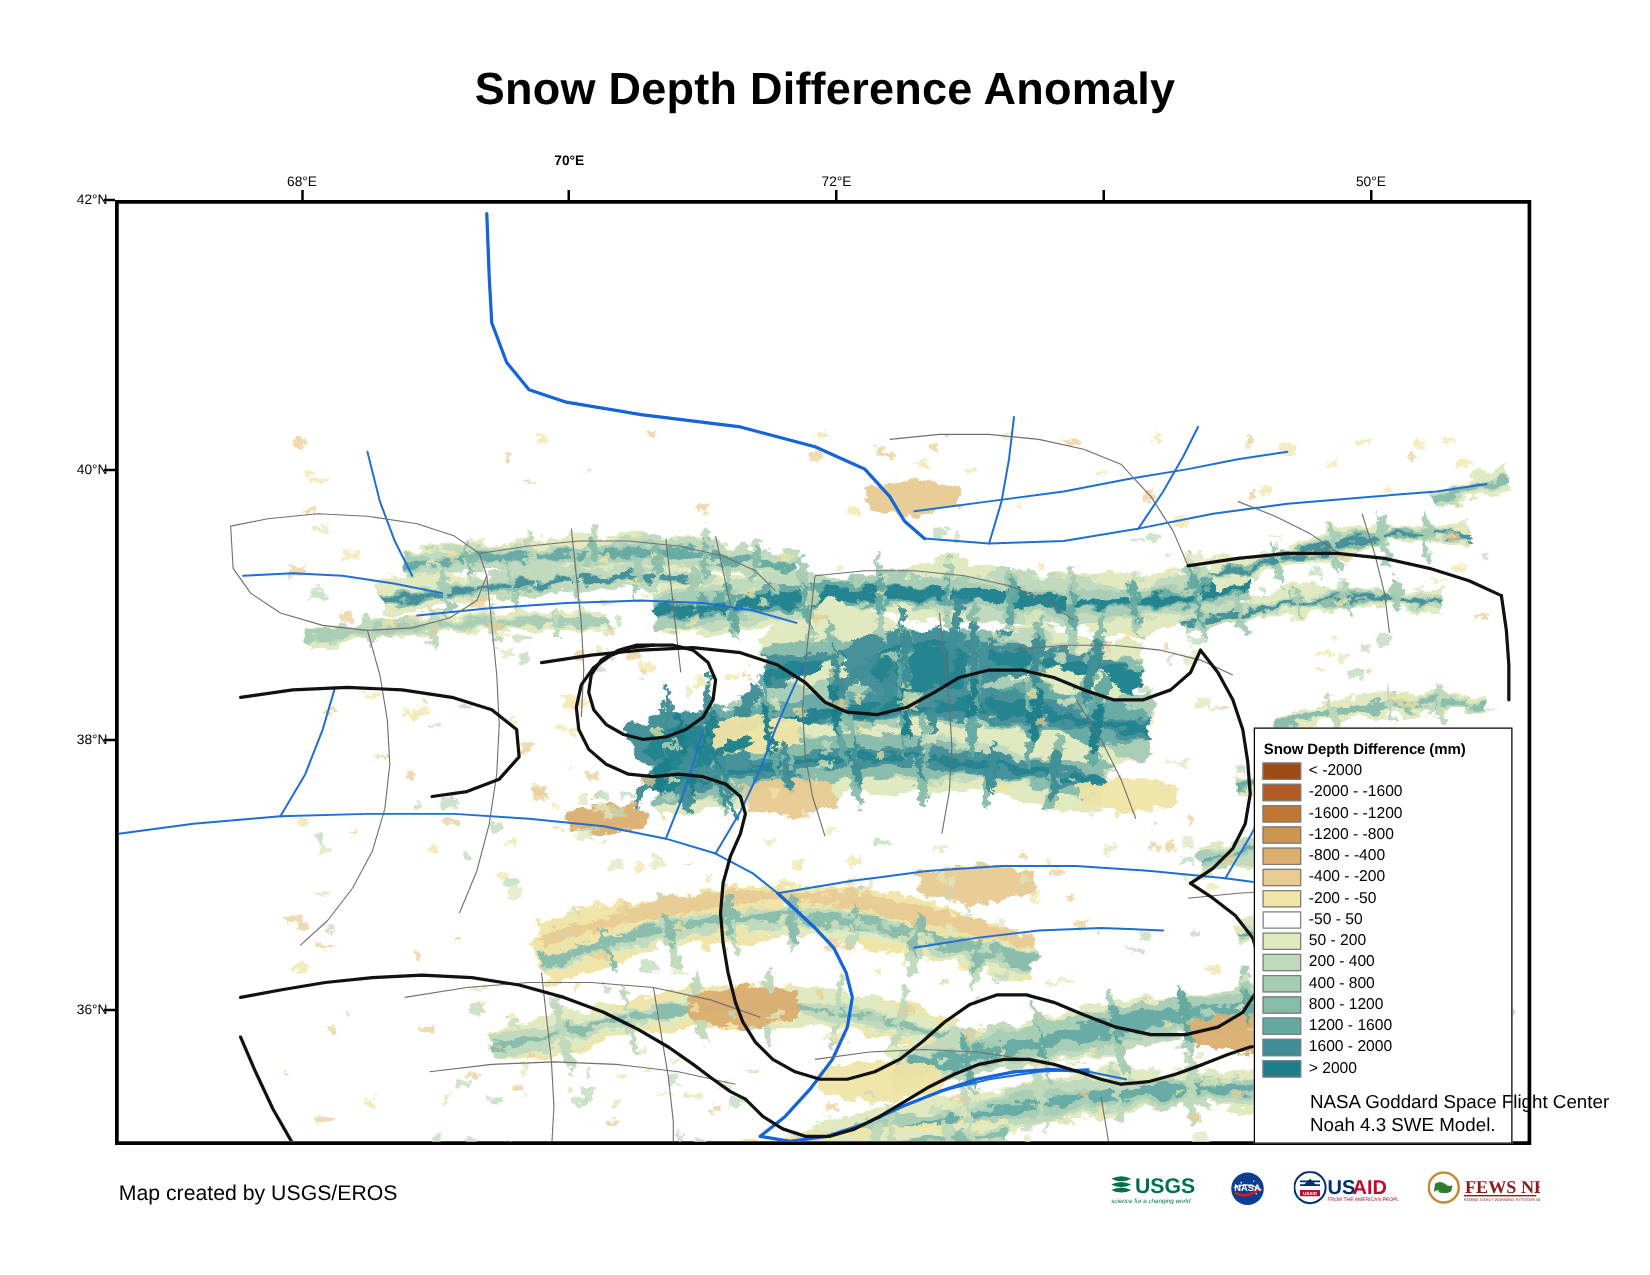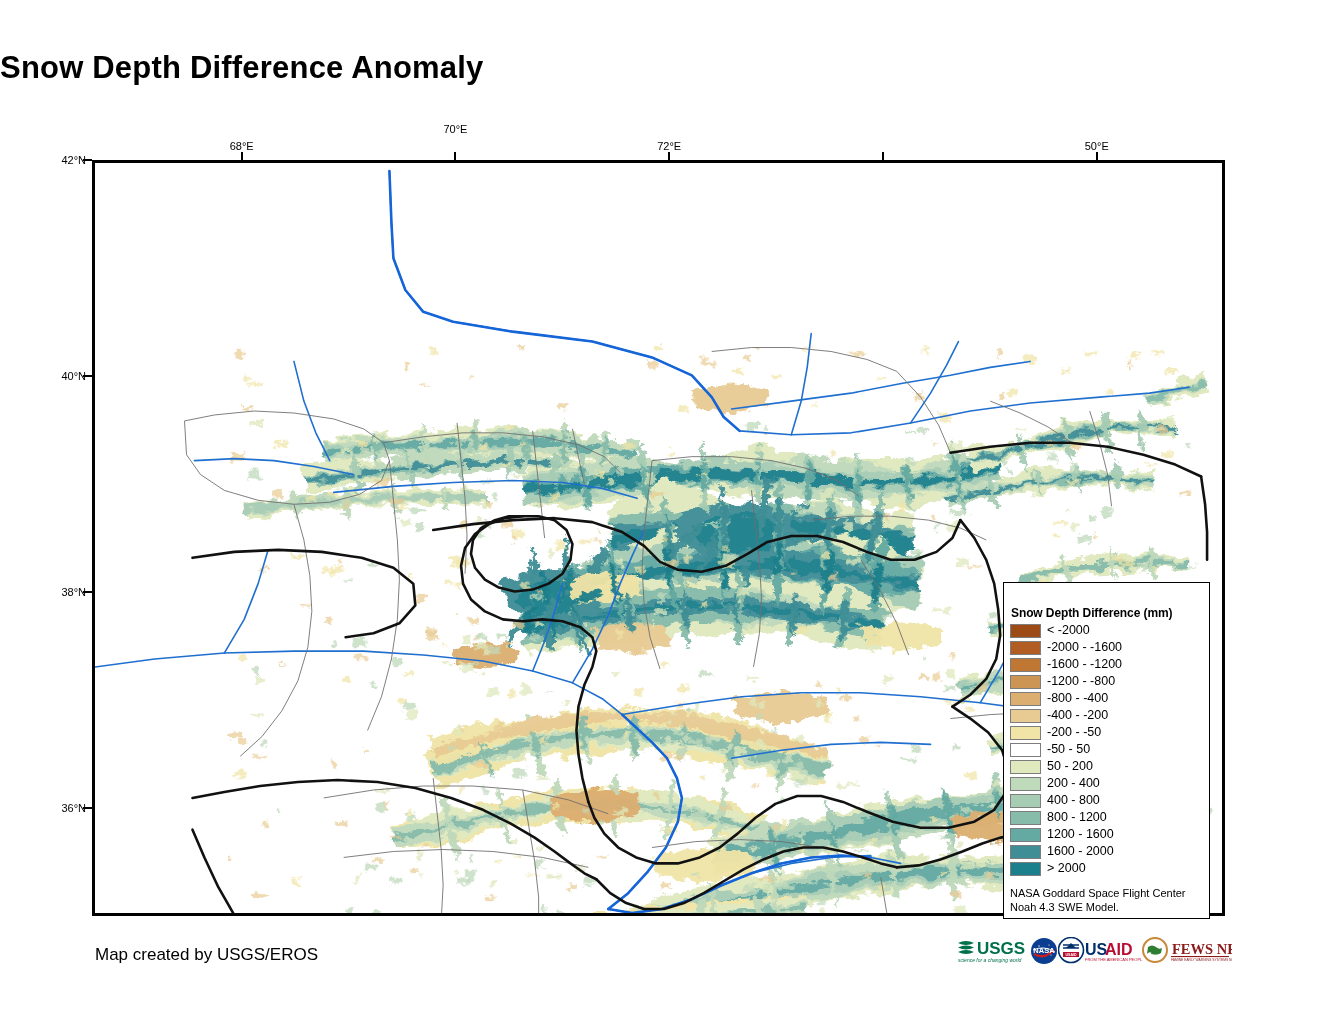--- a/index.html
+++ b/index.html
@@ -10,22 +10,22 @@
     font-family:"Liberation Sans", sans-serif;
     color:#000;
     overflow:hidden;
     position:relative;
   }
   #page{position:relative;width:1320px;height:1020px;}
 
   
   .title{
     position:absolute;left:0;top:50px;width:1320px;
-    text-align:left;
-    font-size:31px;font-weight:bold;letter-spacing:.2px;
+    text-align:center;
+    font-size:36px;font-weight:bold;letter-spacing:.2px;
   }
   .subtitle{
     position:absolute;left:0;top:92px;width:1320px;
     text-align:center;
     font-size:22px;font-weight:normal;
   }
 
   
   #map-area{
     position:absolute;left:92px;top:160px;
@@ -60,62 +60,62 @@
     position:absolute;left:1003px;top:582px;
     width:207px;
     background:#fff;
     border:1px solid #000;
     box-sizing:border-box;
     padding:5px 6px 4px 6px;
     font-size:11.5px;
     z-index:5;
   }
   #legend-title{
-    font-size:12px;font-weight:bold;margin:18px 0 4px 1px;
+    font-size:12px;font-weight:bold;margin:4px 0 4px 1px;
     letter-spacing:-.1px;
   }
   .legend-row{
     display:flex;height:17px;margin-bottom:0px;
   }
   .legend-swatch{
     width:31px;height:14px;
     border:1.5px solid #7d7d7d;
     box-sizing:border-box;
     margin-right:6px;flex:none;
   }
   .legend-label{font-size:12.5px;white-space:nowrap;line-height:1;}
   #legend-credit{
     margin-top:5px;padding-top:2px;
-    font-size:11px;line-height:1.28;
+    font-size:15px;line-height:1.28;margin-left:38px;
   }
   #legend-credit div{white-space:nowrap;}
 
   
   #footer-credit{
     position:absolute;left:95px;top:945px;
     font-size:17px;
   }
   #logos{
     position:absolute;right:88px;top:936px;
-    display:flex;align-items:center;gap:0;height:30px;
+    display:flex;align-items:center;gap:23px;height:30px;
   }
   .logo{height:28px;display:flex;align-items:center;}
   .logo svg{display:block;}
 </style>
 </head>
 <body>
 
 <div id="page">
 
   <div class="title">Snow Depth Difference Anomaly</div>
 
   <div id="lon-axis">
       <div class="lon-label" style="left: 241.642px; top: 140px;">68°E</div>
       <div class="lon-tick" style="left: 240.642px; top: 152px; height: 9px;"></div>
-      <div class="lon-label" style="left: 455.415px; top: 123px;">70°E</div>
+      <div class="lon-label" style="left: 455.415px; top: 123px; font-weight: bold;">70°E</div>
       <div class="lon-tick" style="left: 454.415px; top: 152px; height: 9px;"></div>
       <div class="lon-label" style="left: 669.189px; top: 140px;">72°E</div>
       <div class="lon-tick" style="left: 668.189px; top: 152px; height: 9px;"></div>
       <div class="lon-label" style="left: 882.962px; top: 140px; margin-top: 24px;">74°E</div>
       <div class="lon-tick" style="left: 881.962px; top: 152px; height: 9px;"></div>
       <div class="lon-label" style="left: 1096.74px; top: 140px;">50°E</div>
       <div class="lon-tick" style="left: 1095.74px; top: 152px; height: 9px;"></div>
     </div>
   <div id="lat-axis">
       <div class="lat-label" style="left: 52px; top: 160px; width: 34px;">42°N</div>

